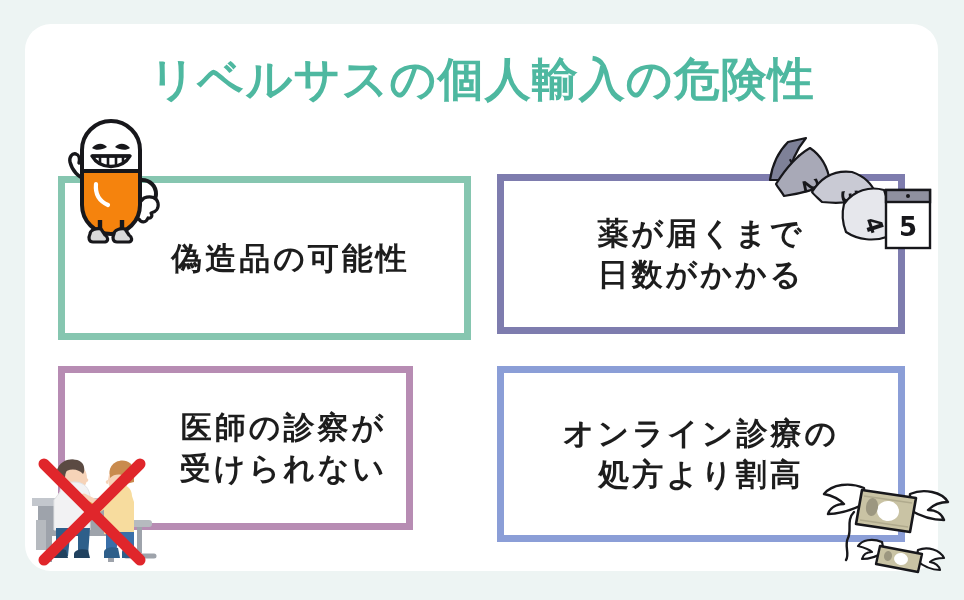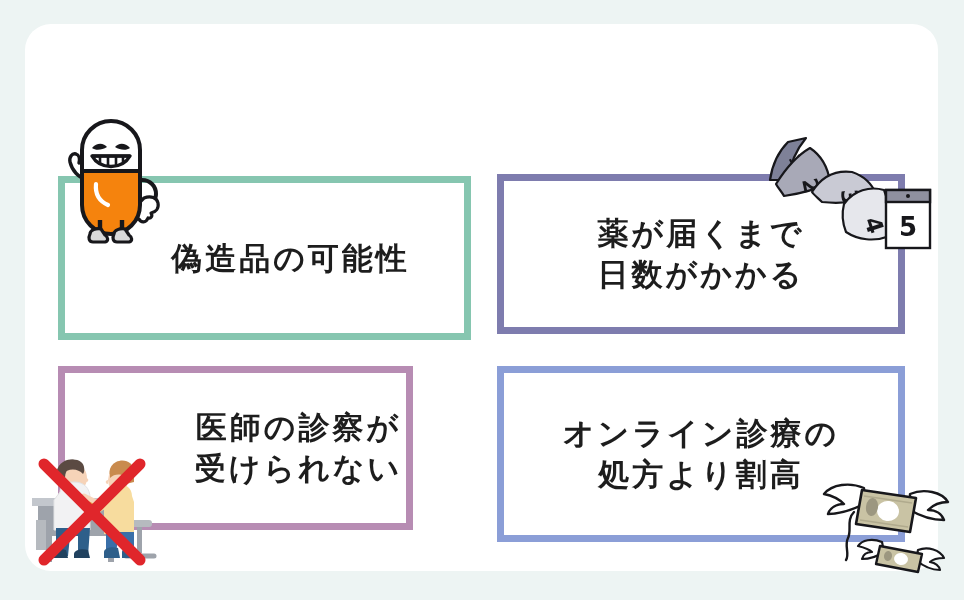--- a/index.html
+++ b/index.html
@@ -69,38 +69,39 @@
     font-weight: 700;
     white-space: pre-line;
   }
 
   #box-fake      { left: 58px;  top: 176px; width: 413px; height: 164px; border-color: #86c6b0; }
   #box-days      { left: 497px; top: 174px; width: 408px; height: 160px; border-color: #7e7cae; }
   #box-noexam    { left: 58px;  top: 366px; width: 355px; height: 164px; border-color: #b78cb3; }
   #box-expensive { left: 497px; top: 366px; width: 408px; height: 176px; border-color: #8b9ed7; }
 
   #box-fake .box-text      { transform: translateY(-50%); padding-left: 26px; }
-  #box-noexam .box-text    { padding-left: 63px; }
+  #box-noexam .box-text    { padding-left: 48px; }
 
   
   .illus { position: absolute; }
   .illus svg { display: block; }
 
   #illus-pill      { left: 52px;  top: 108px; }
   #illus-calendar  { left: 748px; top: 132px; }
   #illus-doctor    { left: 22px;  top: 424px; }
   #illus-money     { left: 806px; top: 460px; }
 </style>
 </head>
 <body>
 
 <div id="stage">
 
   <div id="card"></div>
 
+  <div id="title">リベルサスの個人輸入の危険性</div>
 
   <div class="risk-box" id="box-fake">
     <div class="box-text">偽造品の可能性</div>
   </div>
 
   <div class="illus" id="illus-pill">
     <svg width="120" height="148" viewBox="0 0 120 148">
 
       <path d="M36 72 C26 70 20 62 18 54 C17 49 20 45 24 46 C27 47 28 51 27 55
                C30 50 34 48 36 50 C38 52 36 56 33 59 C37 57 40 58 40 61

